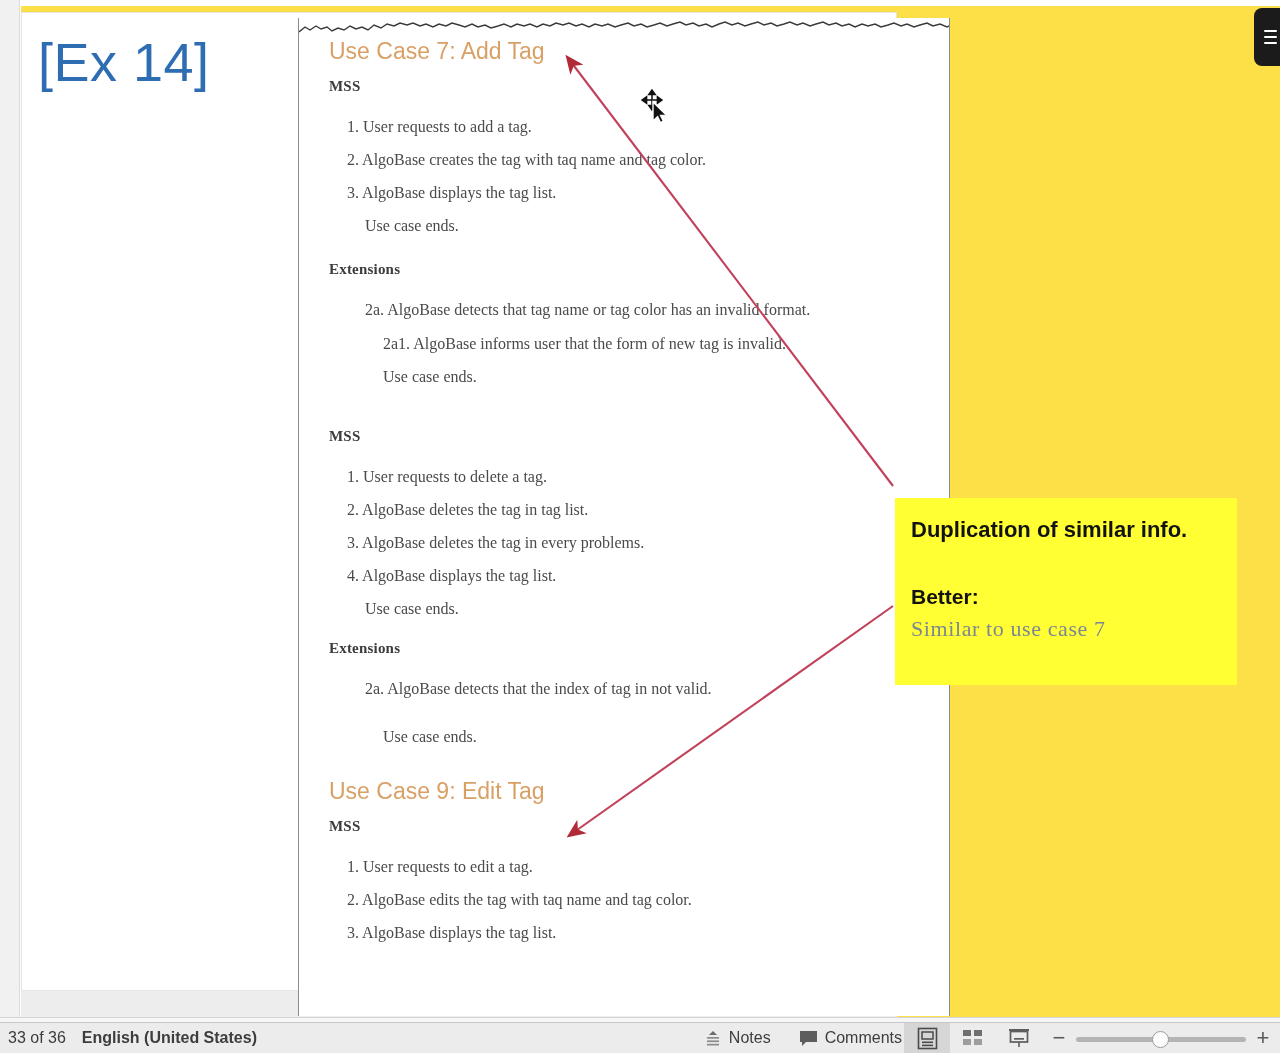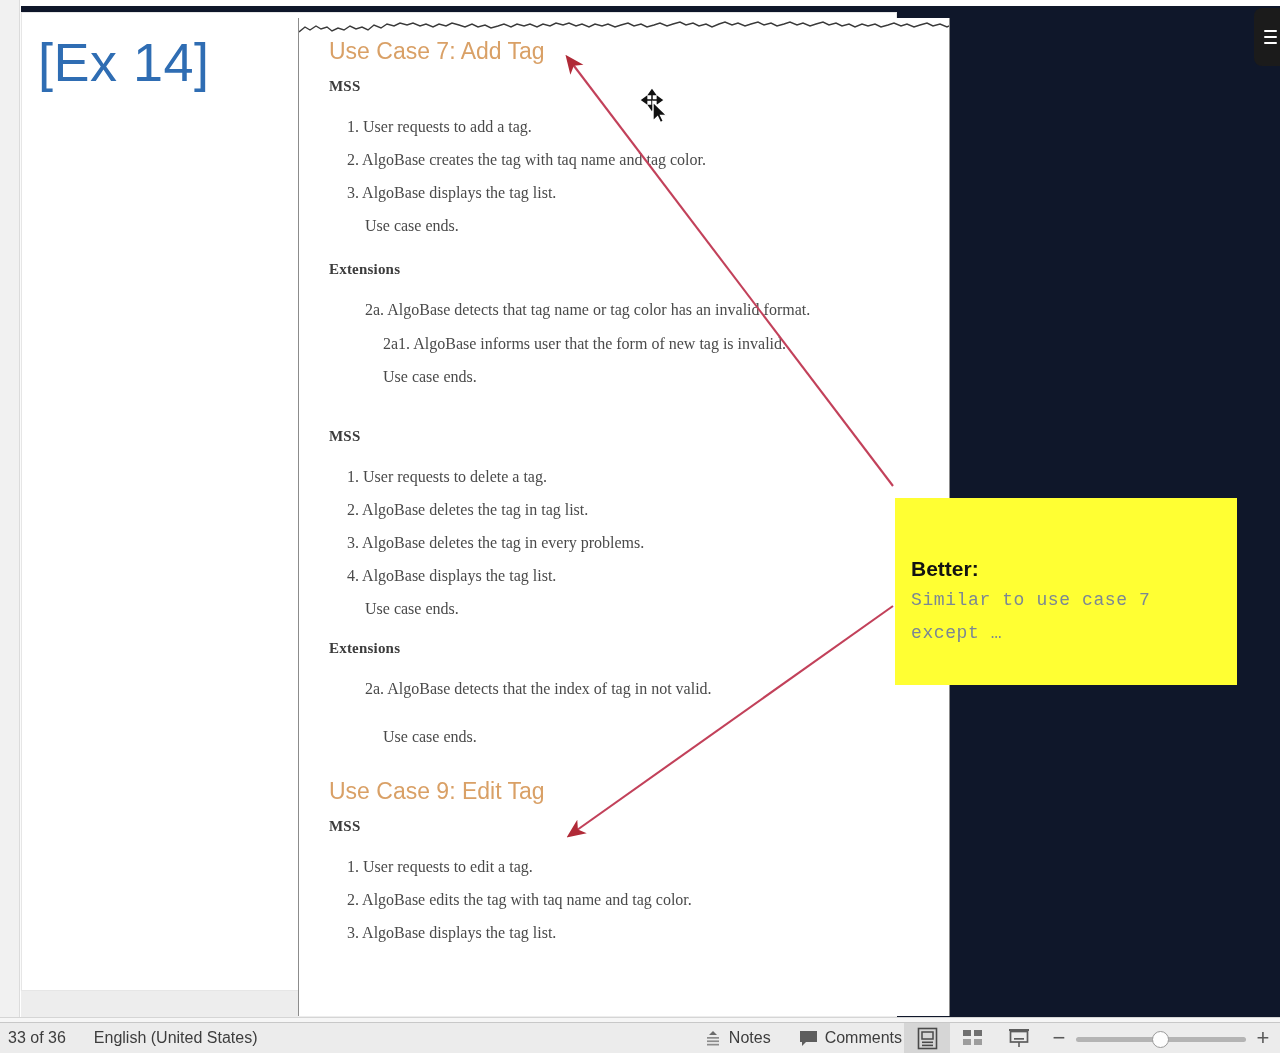--- a/index.html
+++ b/index.html
@@ -15,21 +15,21 @@
   
   .left-rail {
     position: absolute; left: 0; top: 0; width: 20px; height: 1022px;
     background: #f1f1f1; border-right: 1px solid #dcdcdc;
   }
 
   
   .slide-canvas {
     position: absolute; left: 21px; top: 6px;
     width: 1259px; height: 1016px;
-    background: #0f172a;
+    background: #fde047;
   }
 
   
   .slide-page {
     position: absolute; left: 0px; top: 6px;
     width: 876px; height: 979px;
     background: #ffffff;
     border: 1px solid #e6e6e6;
     box-shadow: 0 0 2px rgba(0,0,0,.06);
   }
@@ -120,22 +120,22 @@
     font-size: 22px; font-weight: bold; color: #121212;
     line-height: 28px; font-family: "Liberation Sans", sans-serif;
   }
   .callout .c-line2 {
     margin-top: 40px;
     font-size: 21px; font-weight: bold; color: #121212;
     line-height: 26px; font-family: "Liberation Sans", sans-serif;
   }
   .callout .c-code {
     margin-top: 4px;
-    font-family: Liberation Mono, monospace;
-    font-size: 18px; line-height: 29px; color: #7b8794;
+    font-family: Liberation Serif, serif;
+    font-size: 22px; line-height: 29px; color: #7b8794;
     letter-spacing: .6px;
   }
 
   
   .cursor { position: absolute; left: 618px; top: 82px; width: 34px; height: 36px; }
 
   
   .float-toolbar {
     position: absolute; right: 0px; top: 2px;
     width: 26px; height: 58px;
@@ -154,21 +154,21 @@
     background: #ececec;
     border-top: 1px solid #c8c8c8;
     display: flex; align-items: center;
     font-size: 16px; color: #3d3d3d; justify-content: space-between;
   }
   .sb-sep-top {
     position:absolute; left:0; bottom:31px; width:1280px; height:5px; background:#f6f6f6;
     border-top:1px solid #d5d5d5;
   }
   .sb-pageno { margin-left: 8px; }
-  .sb-lang   { margin-left: 28px; }
+  .sb-lang   { margin-left: 16px; font-weight: bold; }
   .sb-spacer { flex: 1; }
   .sb-btn {
     display: flex; align-items: center; gap: 7px;
     padding: 0 14px; height: 40px; color: #3d3d3d;
   }
   .sb-iconbtn {
     display:flex; align-items:center; justify-content:center;
     width: 46px; height: 31px;
   }
   .sb-iconbtn.active { background: #d6d6d6; }
@@ -295,23 +295,23 @@
           <path d="M9,4.5 L0,0.6 L2.4,4.5 L0,8.4 Z" fill="#b02a37"></path>
         </marker>
       </defs>
 
       <line x1="872" y1="480" x2="547" y2="52" stroke="#c2415a" stroke-width="2.1" marker-end="url(#ah)"></line>
 
       <line x1="872" y1="600" x2="549" y2="829" stroke="#c2415a" stroke-width="2.1" marker-end="url(#ah)"></line>
     </svg>
 
     <div class="callout">
+      <div class="c-line1">Duplication of similar info.</div>
       <div class="c-line2">Better:</div>
       <div class="c-code">Similar to use case 7</div>
-      <div class="c-code">except …</div>
     </div>
 
     <svg class="cursor" viewBox="0 0 34 36">
       <g stroke="#ffffff" stroke-width="2.6" fill="none">
         <path d="M13,3 L13,21 M4,12 L22,12 M13,3 L9.5,6.5 M13,3 L16.5,6.5 M13,21 L9.5,17.5 M13,21 L16.5,17.5
                  M4,12 L7.5,8.5 M4,12 L7.5,15.5 M22,12 L18.5,8.5 M22,12 L18.5,15.5"></path>
       </g>
       <g stroke="#111111" stroke-width="1.5" fill="#111111">
         <path d="M13,3 L13,21 M4,12 L22,12"></path>
         <path d="M13,2 L9.8,6.6 L16.2,6.6 Z"></path>

